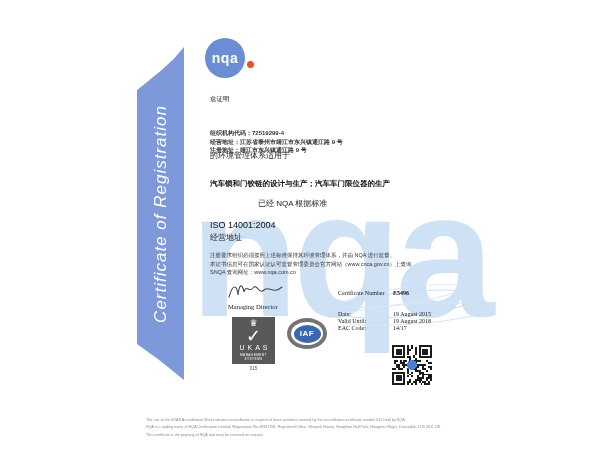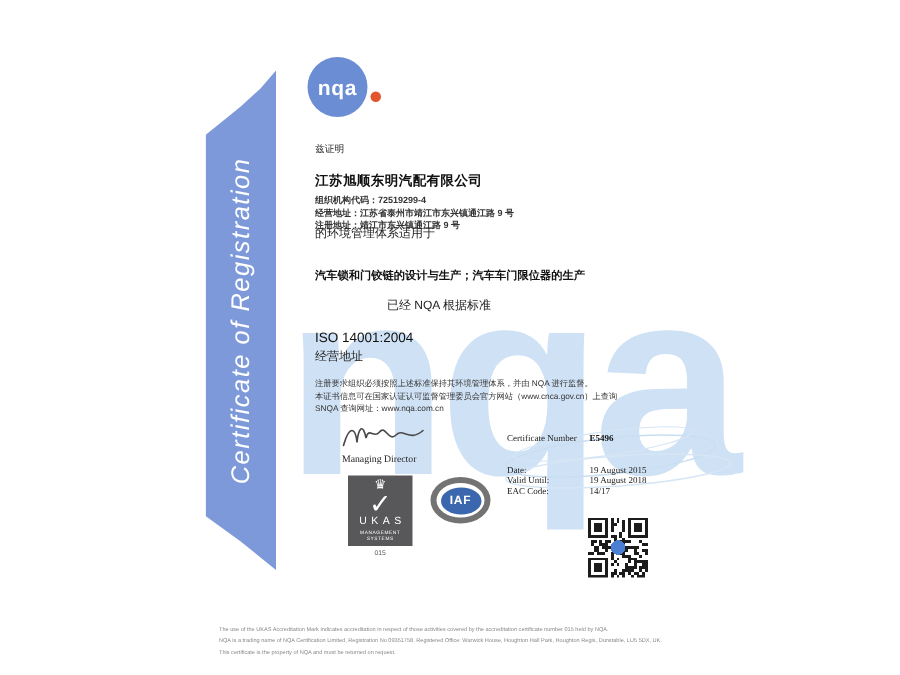--- a/index.html
+++ b/index.html
@@ -86,21 +86,20 @@
   <div class="abs ribbon">
     <span class="ribbon-text">Certificate of Registration</span>
   </div>
 
   <div class="abs nqa-circle">
     <span class="nqa-text">nqa</span>
   </div>
   <div class="abs nqa-dot"></div>
 
   <div class="abs tl t-intro">兹证明</div>
-  <div class="abs tl t-company">江苏旭顺东明汽配有限公司</div>
   <div class="abs tl t-org">组织机构代码：72519299-4</div>
   <div class="abs tl t-busi">经营地址：江苏省泰州市靖江市东兴镇通江路 9 号</div>
   <div class="abs tl t-reg">注册地址：靖江市东兴镇通江路 9 号</div>
 
   <div class="abs tl t-applies">的环境管理体系适用于</div>
   <div class="abs tl t-scope">汽车锁和门铰链的设计与生产；汽车车门限位器的生产</div>
   <div class="abs tl t-certified">已经 NQA 根据标准</div>
   <div class="abs tl t-standard">ISO 14001:2004</div>
   <div class="abs tl t-audited">经营地址</div>
 

